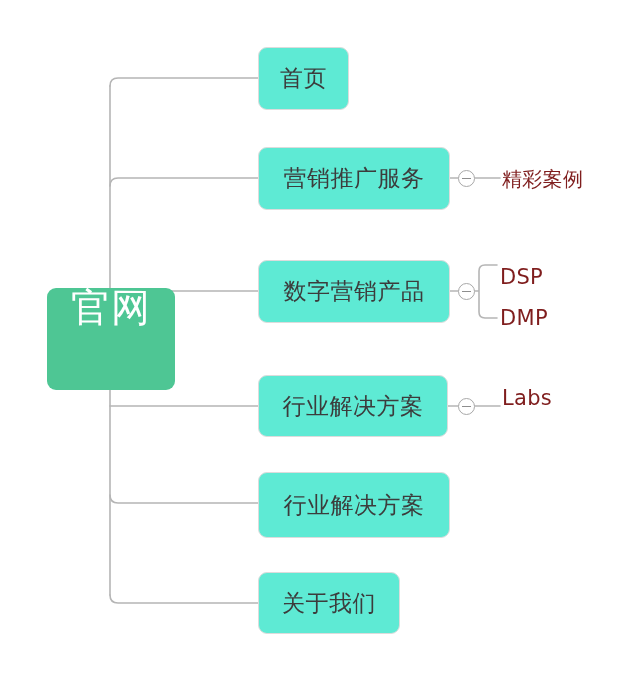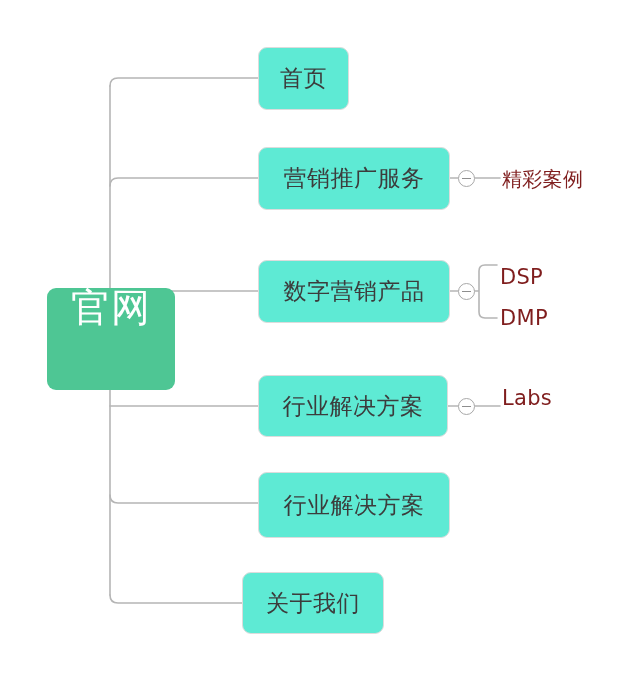--- a/index.html
+++ b/index.html
@@ -160,21 +160,21 @@
   </div>
 
   <div class="topic-node" style="left:258px; top:375px; width:190px; height:62px;">
     <span class="topic-label">行业解决方案</span>
   </div>
 
   <div class="topic-node" style="left:258px; top:472px; width:192px; height:66px;">
     <span class="topic-label">行业解决方案</span>
   </div>
 
-  <div class="topic-node" style="left:242px; top:572px; width:142px; height:62px;">
+  <div class="topic-node" style="left:258px; top:572px; width:142px; height:62px;">
     <span class="topic-label">关于我们</span>
   </div>
 
   <div class="toggle" style="left:458px; top:170px;"></div>
   <div class="toggle" style="left:458px; top:283px;"></div>
   <div class="toggle" style="left:458px; top:398px;"></div>
 
   <div class="leaf-node" style="left:502px; top:168px; height:22px;">
     <span class="leaf-label">精彩案例</span>
   </div>

